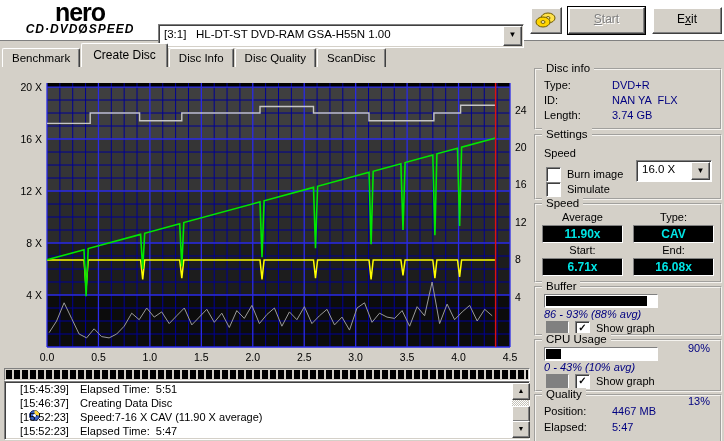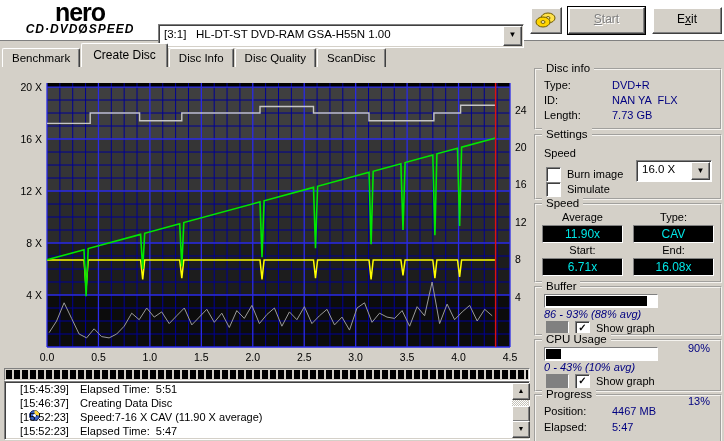--- a/index.html
+++ b/index.html
@@ -76,21 +76,21 @@
   .mini-combo{position:absolute;right:8px;top:8px;width:74px;height:20px;background:#fff;
       border:1px solid;border-color:#808080 #fff #fff #808080;box-shadow:inset 1px 1px 0 #404040;}
   .mini-combo .cval{top:2px;}
   .cbrow{position:absolute;left:10px;height:14px;line-height:13px;display:flex;gap:6px;align-items:center;}
   .cbox{width:13px;height:13px;background:#fff;border:1px solid;border-color:#808080 #fff #fff #808080;
       box-shadow:inset 1px 1px 0 #404040;font-size:10px;line-height:12px;text-align:center;font-weight:bold;}
   .swatch{width:21px;height:13px;background:#808080;border:1px solid;border-color:#808080 #fff #fff #808080;}
   #g-speed .grid{position:absolute;left:6px;right:6px;top:6px;display:grid;
       grid-template-columns:1fr 1fr;column-gap:10px;row-gap:1px;}
   #g-speed .hdr{text-align:center;height:13px;}
-  .lcd{background:#000;color:#00e5e5;font-weight:normal;font-size:12px;text-align:center;height:16px;line-height:16px;
+  .lcd{background:#000;color:#00e5e5;font-weight:bold;font-size:12px;text-align:center;height:16px;line-height:16px;
       border:1px solid;border-color:#808080 #fff #fff #808080;}
   .pbar{position:absolute;left:8px;top:10px;width:112px;height:12px;background:#fff;
       border:1px solid;border-color:#808080 #fff #fff #808080;}
   .pbar .pfill{position:absolute;left:1px;top:1px;bottom:1px;background:#000;}
   .ppct{position:absolute;right:10px;top:9px;color:#000080;margin-top:48px;}
   .prange{position:absolute;left:8px;top:25px;color:#000080;white-space:pre;font-style:italic;}
 </style>
 </head>
 <body>
 
@@ -260,21 +260,21 @@
     <div class="row" style="top:8px">
         <span class="lbl">Type:</span>
         <span class="val">DVD+R</span>
       </div>
     <div class="row" style="top:23px">
         <span class="lbl">ID:</span>
         <span class="val">NAN YA  FLX</span>
       </div>
     <div class="row" style="top:38px">
         <span class="lbl">Length:</span>
-        <span class="val">7.73 GB</span>
+        <span class="val">3.74 GB</span>
       </div>
   </div>
 
   <div class="group" id="g-settings">
     <span class="legend">Settings</span>
     <div class="row" style="top:10px">
         <span class="lbl">Speed</span>
       </div>
     <div class="mini-combo combo">
       <span class="cval">16.0 X</span>
@@ -326,21 +326,21 @@
     <span class="ppct" style="top:6px">13%</span>
     <span class="prange" style="top:20px">0 - 43% (10% avg)</span>
     <div class="cbrow" style="top:33px">
       <span class="swatch"></span>
       <span class="cbox">✓</span>
       <span>Show graph</span>
     </div>
   </div>
 
   <div class="group" id="g-progress">
-    <span class="legend">Progress</span>
+    <span class="legend">Quality</span>
     <div class="row" style="top:8px">
         <span class="lbl">Position:</span>
         <span class="val">4467 MB</span>
       </div>
     <div class="row" style="top:24px">
         <span class="lbl">Elapsed:</span>
         <span class="val">5:47</span>
       </div>
   </div>
 

